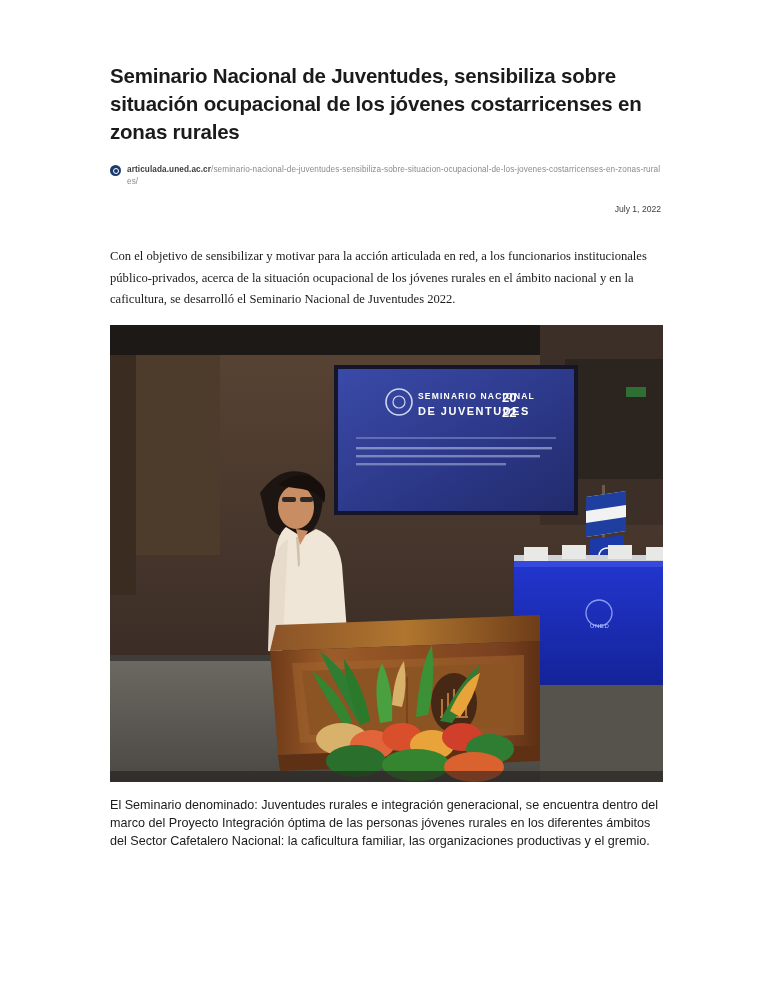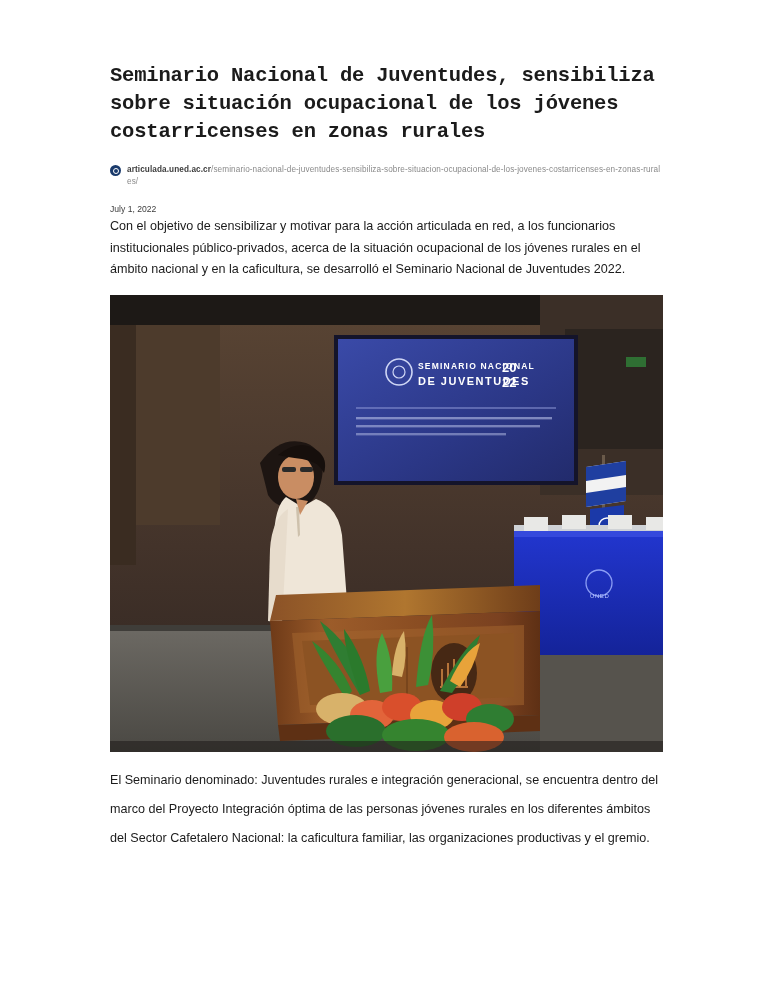--- a/index.html
+++ b/index.html
@@ -27,21 +27,20 @@
     top: 62px;
     width: 553px;
   }
   .article-title {
     font-size: 20.5px;
     font-weight: bold;
     line-height: 28px;
     letter-spacing: -0.2px;
     color: #1b1b1b;
     margin: 0 0 18px 0;
-    font-family: Liberation Mono, monospace;
   }
   .source-row {
     display: flex;
     align-items: flex-start;
     gap: 6px;
     margin-bottom: 16px;
   }
   .favicon {
     flex: 0 0 auto;
     width: 11px;
@@ -67,44 +66,45 @@
     line-height: 12px;
     color: #8a8a8a;
     word-break: break-all;
     letter-spacing: 0.1px;
   }
   .url .domain {
     color: #3c3c3c;
     font-weight: bold;
   }
   .date-row {
-    text-align: left;
+    text-align: right;
     font-size: 8.6px;
     color: #3c3c3c;
-    margin-bottom: 2px;
+    margin-bottom: 32px;
     padding-right: 2px;
   }
   .para {
     font-size: 12.6px;
     line-height: 21.5px;
     color: #1b1b1b;
     margin: 0 0 14px 0;
+    font-family: Liberation Serif, serif;
   }
   .figure {
     width: 553px;
     height: 457px;
     margin: 6px 0 14px 0;
     position: relative;
     overflow: hidden;
     background: #a16207;
   }
   .fig-svg { display: block; width: 100%; height: 100%; }
   .para-bottom {
     font-size: 12.6px;
-    line-height: 29px;
+    line-height: 18px;
     color: #1b1b1b;
     margin: 0;
   }
 </style>
 </head>
 <body>
 
 <div class="page">
   <div class="content">
 

